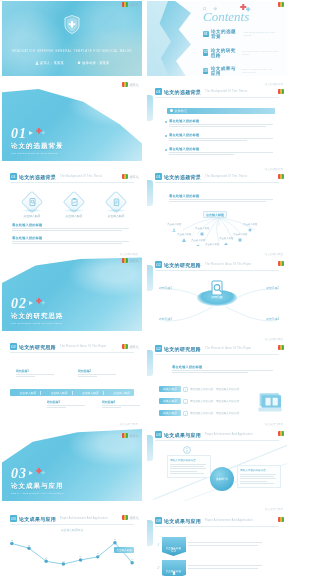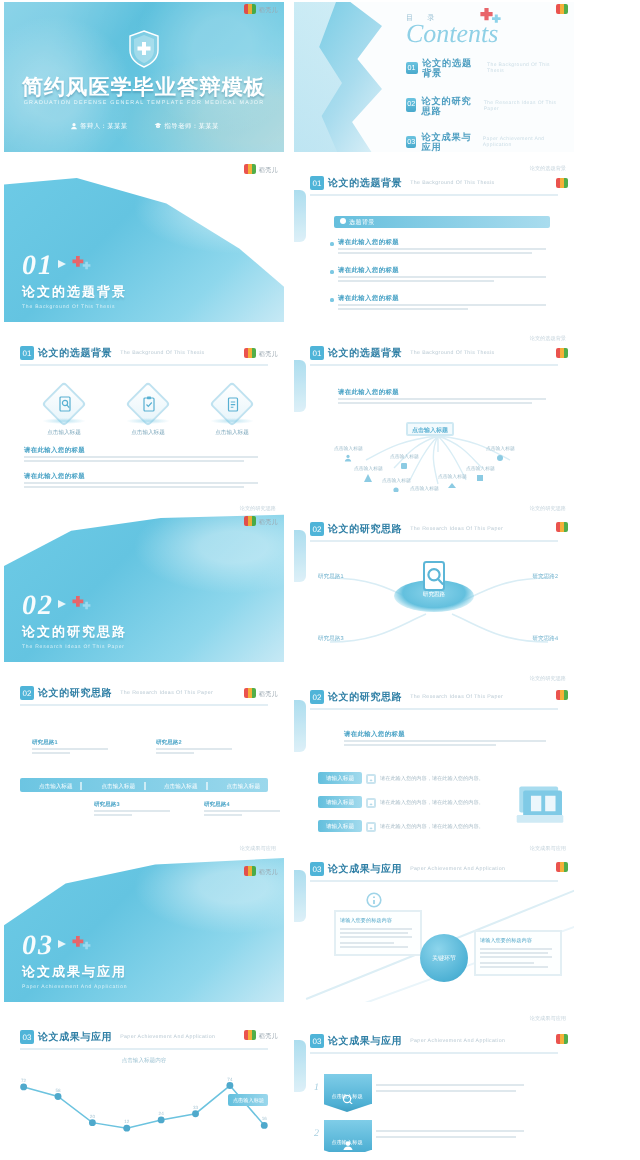--- a/index.html
+++ b/index.html
@@ -216,21 +216,20 @@
         <span class="wm-txt">稻壳儿</span>
       </div>
 
       <svg class="shield" viewBox="0 0 32 38">
         <path d="M16 1 L30 6 V20 C30 29 23 34 16 37 C9 34 2 29 2 20 V6 Z" fill="rgba(255,255,255,.18)" stroke="#ffffff" stroke-width="1.4"></path>
         <path d="M16 5 L26 9 V20 C26 27 21 31 16 33 C11 31 6 27 6 20 V9 Z" fill="rgba(255,255,255,.28)"></path>
         <rect x="14" y="12" width="4" height="13" fill="#fff"></rect>
         <rect x="9.5" y="16.5" width="13" height="4" fill="#fff"></rect>
       </svg>
 
-      <div class="ttl-cn">简约风医学毕业答辩模板</div>
       <div class="ttl-en">GRADUATION DEFENSE GENERAL TEMPLATE FOR MEDICAL MAJOR</div>
 
       <div class="ttl-meta">
         <div class="meta-i">
           <svg class="meta-ico" viewBox="0 0 12 12">
             <circle cx="6" cy="4" r="2.4" fill="#fff"></circle>
               <path d="M1.6 11c.4-2.6 2.2-4 4.4-4s4 1.4 4.4 4z" fill="#fff"></path>
           </svg>
           <span class="meta-t">答辩人：某某某</span>
         </div>

